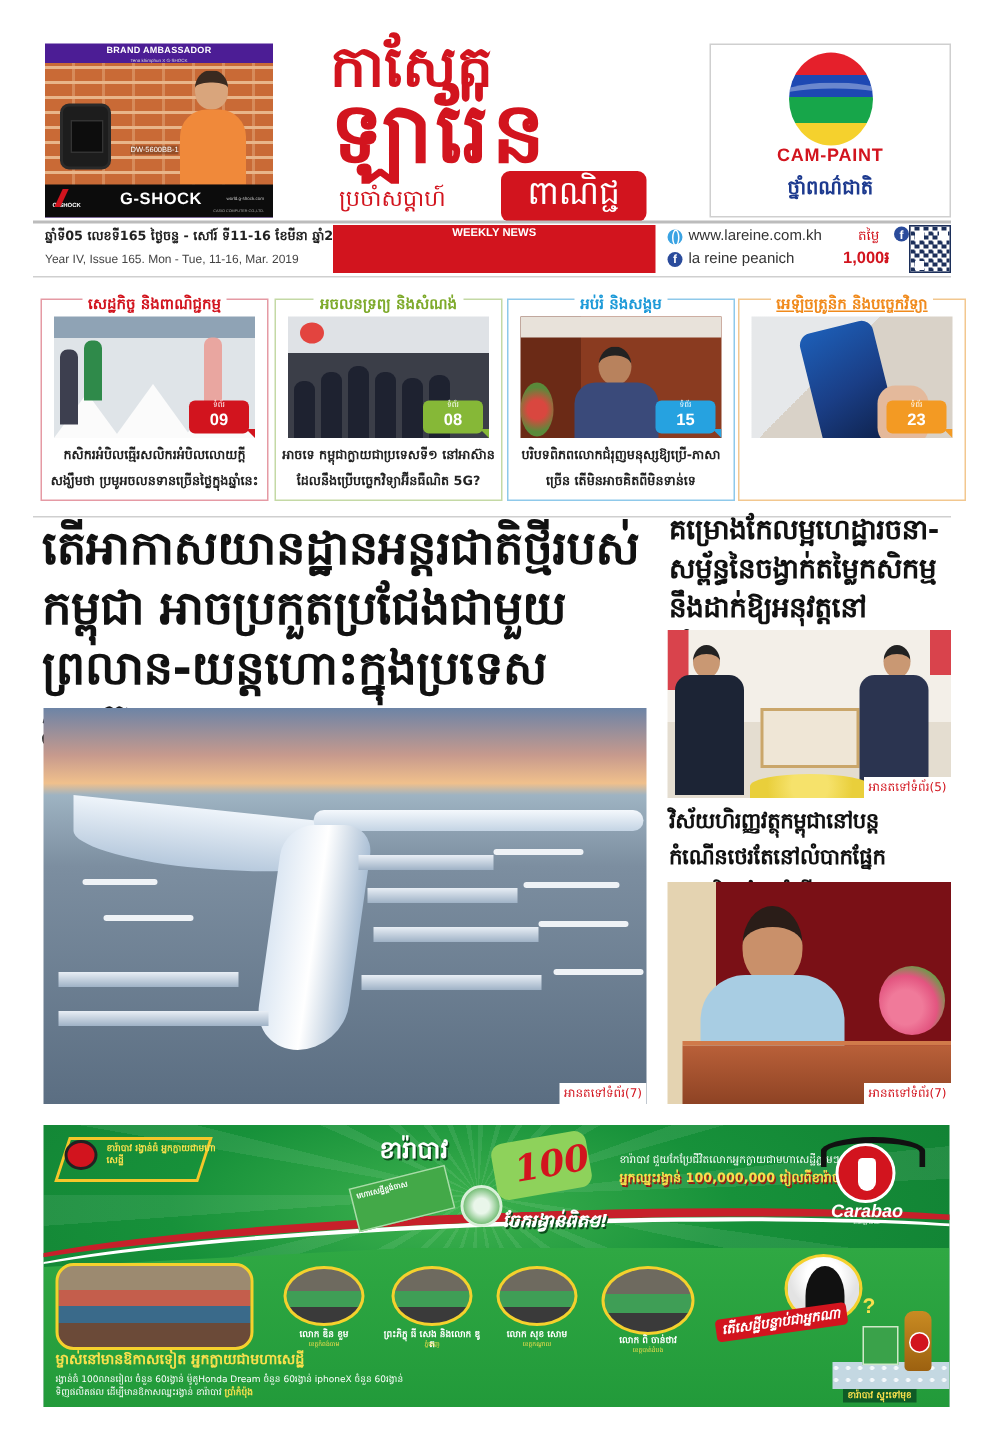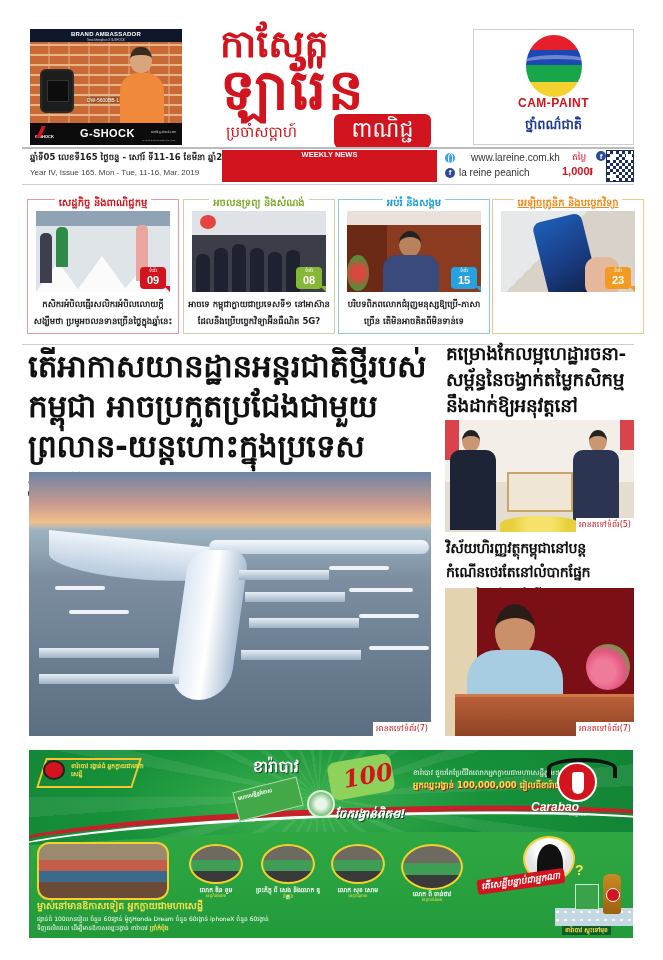--- a/index.html
+++ b/index.html
@@ -2,21 +2,21 @@
 <html><head>
 <meta charset="utf-8">
 <style>
   * { box-sizing: border-box; margin: 0; padding: 0; }
   html, body { width: 663px; height: 960px; background: #ffffff; overflow: hidden; }
   body { font-family: "DejaVu Sans", sans-serif; color: #111; position: relative; }
 
   .abs { position: absolute; }
 
   
-  .gshock-ad { left: 30px; top: 29px; width: 152px; height: 116px; background: #0f172a; overflow: hidden; }
+  .gshock-ad { left: 30px; top: 29px; width: 152px; height: 116px; background: #4c1d95; overflow: hidden; }
   .gshock-ad .bricks { position: absolute; left: 0; top: 13px; width: 152px; height: 82px;
     background:
       repeating-linear-gradient(0deg, #c96a36 0 8px, #e8b58a 8px 10px),
       #c96a36; }
   .gshock-ad .bricks::after { content: ""; position: absolute; inset: 0;
     background: repeating-linear-gradient(90deg, transparent 0 18px, rgba(232,181,138,.8) 18px 20px); opacity: .55; }
   .gshock-ad .ba-title { position: absolute; left: 0; right: 0; top: 2px; text-align: center; color: #fff;
     font: bold 6px "Liberation Sans", sans-serif; letter-spacing: .2px; }
   .gshock-ad .ba-sub { position: absolute; left: 0; right: 0; top: 9px; text-align: center; color: #ddd; font: 3px "Liberation Sans", sans-serif; }
   .gshock-ad .person { position: absolute; left: 88px; top: 14px; width: 46px; height: 80px; }
@@ -46,42 +46,42 @@
   .campaint .tag { position: absolute; left: 0; right: 0; top: 86px; text-align: center; color: #1d3a8f; font: bold 13px "DejaVu Sans", sans-serif; }
 
   
   .info-line-top { left: 22px; top: 147px; width: 612px; height: 2px; background: #bcbcbc; }
   .info-line-bot { left: 22px; top: 184px; width: 612px; height: 1px; background: #cfcfcf; }
   .issue-kh { left: 30px; top: 152px; font: bold 8.5px "DejaVu Sans", sans-serif; color: #222; }
   .issue-en { left: 30px; top: 168px; font: 8px "Liberation Sans", sans-serif; color: #444; }
   .masthead-bar { left: 222px; top: 150px; width: 215px; height: 32px; background: #d2141e; color: #fff; text-align: center; }
   .masthead-bar .t1 { font: bold 17px "DejaVu Serif", serif; letter-spacing: 1px; line-height: 20px; margin-top: 1px; }
   .masthead-bar .t2 { font: bold 7.5px "Liberation Sans", sans-serif; line-height: 10px; }
-  .web-row { left: 445px; top: 152px; font: 10px "Liberation Sans", sans-serif; color: #333; display: flex; align-items: center; gap: 16px; }
+  .web-row { left: 445px; top: 152px; font: 10px "Liberation Sans", sans-serif; color: #333; display: flex; align-items: center; gap: 4px; }
   .fb-row { left: 445px; top: 167px; font: 10px "Liberation Sans", sans-serif; color: #333; display: flex; align-items: center; gap: 4px; }
   .globe-ico { width: 10px; height: 10px; border-radius: 50%; background: #3aa3e3; display: inline-block; position: relative; }
   .globe-ico::after { content: ""; position: absolute; left: 3px; top: 0; width: 3px; height: 9px; border: 1px solid #fff; border-radius: 50%; }
   .fb-ico { width: 10px; height: 10px; border-radius: 50%; background: #2a4b9b; color: #fff; font: bold 8px "Liberation Sans", sans-serif; display: inline-flex; align-items: center; justify-content: center; }
   .price-kh { left: 572px; top: 151px; color: #d2141e; font: 9px "DejaVu Sans", sans-serif; }
   .price { left: 562px; top: 164px; color: #d2141e; font: bold 11px "Liberation Sans", sans-serif; }
   .price-fb { left: 596px; top: 151px; }
   .qr { left: 606px; top: 150px; width: 28px; height: 32px;
     background:
       linear-gradient(#fff,#fff) 3px 3px/6px 6px no-repeat,
       linear-gradient(#fff,#fff) 19px 3px/6px 6px no-repeat,
       linear-gradient(#fff,#fff) 3px 23px/6px 6px no-repeat,
       repeating-conic-gradient(#1c2f5a 0 25%, #fff 0 50%) 0 0/6px 6px;
     border: 1px solid #1c2f5a; }
 
   
   .teaser { top: 199px; width: 152px; height: 135px; border: 1px solid; background: #fff; }
   .teaser .sec-title { position: absolute; left: 0; right: 0; top: -9px; text-align: center; }
   .teaser .sec-title span { background: #fff; padding: 0 4px; font: bold 10px "DejaVu Sans", sans-serif; }
   .teaser .photo { position: absolute; left: 8px; top: 11px; width: 134px; height: 81px; overflow: hidden; }
-  .teaser .pg { position: absolute; right: 4px; bottom: 3px; width: 26px; height: 22px; border-radius: 4px; color: #fff; text-align: center; }
+  .teaser .pg { position: absolute; right: 4px; bottom: 3px; width: 40px; height: 22px; border-radius: 4px; color: #fff; text-align: center; }
   .teaser .pg .pk { display: block; font: 5px "DejaVu Sans", sans-serif; line-height: 7px; }
   .teaser .pg .pn { display: block; font: bold 11px "Liberation Sans", sans-serif; line-height: 12px; }
   .teaser .pg::after { content: ""; position: absolute; right: -4px; bottom: -3px; border-left: 6px solid transparent; border-top: 6px solid; border-top-color: inherit; }
   .teaser .caption { position: absolute; left: 3px; right: 3px; top: 96px; text-align: center; font: bold 8.5px "DejaVu Sans", sans-serif; line-height: 17px; color: #222; }
 
   .t1 { left: 27px; border-color: #e59aa4; }
   .t1 .sec-title span { color: #d2141e; }
   .t1 .photo { background: linear-gradient(180deg, #8fa3b5 0 18%, #dfe4e8 18% 100%); }
   .t1 .pg { background: #d2141e; border-top-color: #d2141e; }
   .t2 { left: 183px; border-color: #c4d9a5; }
@@ -147,21 +147,21 @@
   .ad .badge-100 { position: absolute; left: 300px; top: 8px; width: 64px; height: 38px; background: #8ed25b; border-radius: 8px; transform: rotate(-10deg); }
   .ad .badge-100 span { position: absolute; left: 14px; top: 4px; color: #d2141e; font: italic bold 24px "DejaVu Serif", serif; }
   .ad .bag { position: absolute; left: 278px; top: 40px; width: 28px; height: 28px; border-radius: 50%; background: radial-gradient(circle, #e9f6ea 30%, #7ac07b 70%); border: 2px solid #d9f0d9; }
   .ad .lottery { position: absolute; left: 206px; top: 34px; width: 66px; height: 30px; background: #43a948; border: 1px solid #a8dca8; transform: rotate(-14deg); color: #fff; font: bold 5px "DejaVu Sans", sans-serif; padding: 3px; line-height: 7px; }
   .ad .share { position: absolute; left: 306px; top: 56px; color: #fff; font: italic bold 12px "DejaVu Sans", sans-serif; text-shadow: 1px 1px 0 #0b4b1b; }
   .ad .intro1 { position: absolute; left: 384px; top: 18px; color: #fff; font: 7px "DejaVu Sans", sans-serif; }
   .ad .intro2 { position: absolute; left: 384px; top: 30px; color: #f8e04d; font: bold 8.5px "DejaVu Sans", sans-serif; text-shadow: 1px 1px 0 #9a1a14; }
   .ad .carabao-logo { position: absolute; left: 528px; top: 12px; width: 40px; height: 40px; border-radius: 50%; background: #d2141e; border: 2px solid #fff; }
   .ad .carabao-logo::before { content: ""; position: absolute; left: -12px; top: -6px; width: 62px; height: 16px; border: 4px solid #111; border-bottom: none; border-radius: 50% 50% 0 0; }
   .ad .carabao-logo::after { content: ""; position: absolute; left: 13px; top: 8px; width: 12px; height: 22px; background: #fff; border-radius: 4px 4px 8px 8px; }
-  .ad .carabao-name { position: absolute; left: 502px; top: 50px; color: #fff; font: italic bold 12px "Liberation Sans", sans-serif; }
+  .ad .carabao-name { position: absolute; left: 525px; top: 50px; color: #fff; font: italic bold 12px "Liberation Sans", sans-serif; }
   .ad .carabao-sub { position: absolute; left: 540px; top: 63px; color: #fff; font: 3px "Liberation Sans", sans-serif; }
 
   .ad .crowd { position: absolute; left: 8px; top: 92px; width: 132px; height: 58px; border-radius: 12px; border: 2px solid #f5d12d; overflow: hidden;
     background: linear-gradient(180deg, #9c8a70 0 30%, #c45e4c 30% 50%, #3a6a8a 50% 70%, #6b4a38 70% 100%); }
   .ad .winner { position: absolute; top: 94px; width: 54px; height: 40px; border-radius: 50%; border: 2px solid #f5d12d; overflow: hidden;
     background: linear-gradient(180deg, #6e6a5f 0 40%, #3f9e56 40% 70%, #3a3a3a 70% 100%); }
   .ad .winner-name { position: absolute; top: 136px; width: 70px; text-align: center; color: #fff; font: bold 6px "DejaVu Sans", sans-serif; line-height: 7px; }
   .ad .winner-place { position: absolute; top: 143px; width: 70px; text-align: center; color: #f8e04d; font: 4px "DejaVu Sans", sans-serif; }
   .ad .mystery { position: absolute; left: 494px; top: 86px; width: 52px; height: 46px; border-radius: 50%; background: radial-gradient(circle at 50% 30%, #fff 0 30%, #e3e3e3 60%); border: 2px solid #f5d12d; overflow: hidden; }
   .ad .mystery::after { content: ""; position: absolute; left: 12px; top: 6px; width: 26px; height: 40px; background: #111; border-radius: 50% 50% 10px 10px; }

